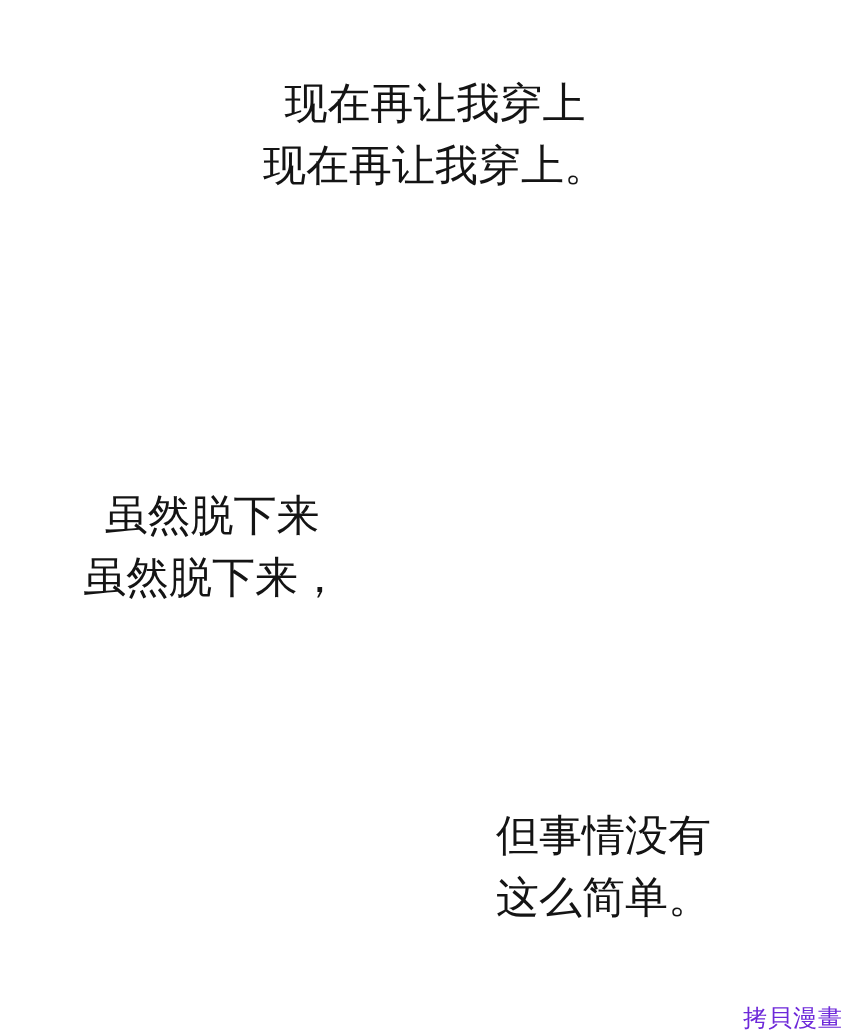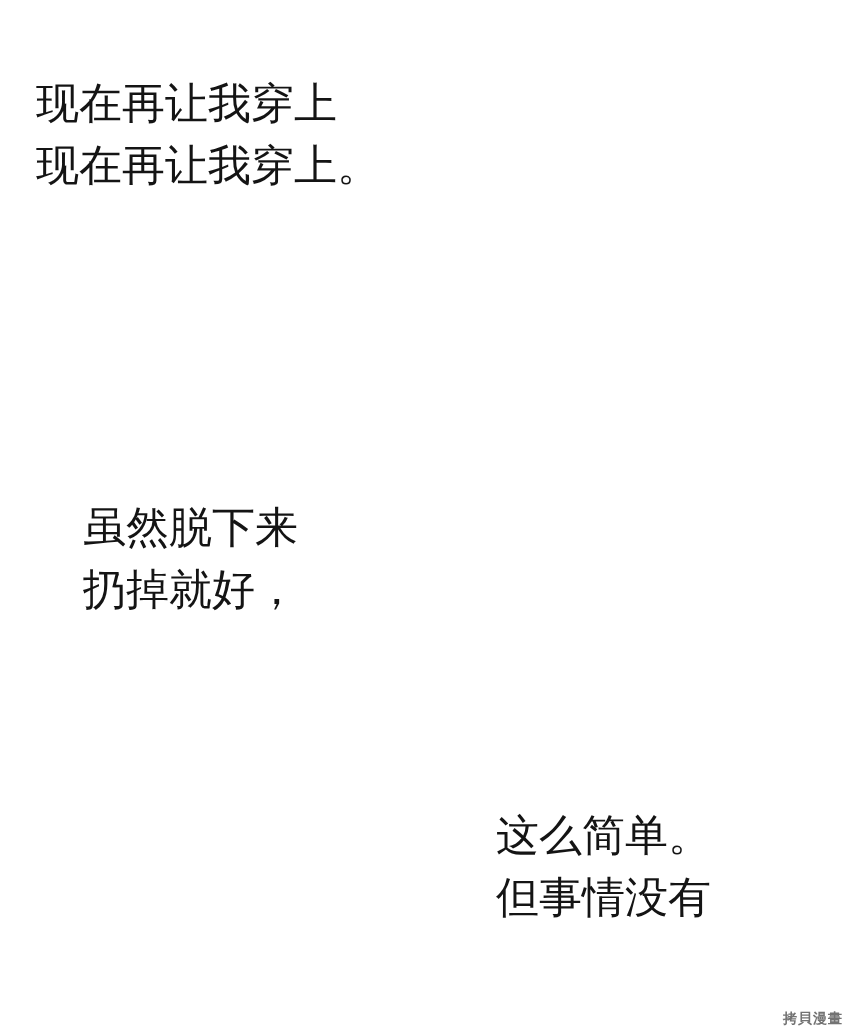--- a/index.html
+++ b/index.html
@@ -26,59 +26,59 @@
     line-height: 62px;
     font-weight: 500;
     letter-spacing: 0px;
     white-space: nowrap;
     color: #141414;
   }
   .dialogue-top-center {
     left: 0;
     right: 0;
     top: 72px;
-    padding-left: 36px; 
-    text-align: left;
+    padding-left: 20px; 
+    text-align: center;
   }
   .dialogue-middle-left {
     left: 83px;
-    top: 496px;
+    top: 484px;
     text-align: center;
   }
   .dialogue-bottom-right {
     left: 496px;
     top: 804px;
     text-align: left;
   }
   .watermark {
     position: absolute;
     right: 7px;
     bottom: 8px;
-    font-size: 14px;
+    font-size: 24px;
     line-height: 20px;
     letter-spacing: 1px;
-    color: #737373;
-    font-weight: 700;
+    color: #6d28d9;
+    font-weight: 400;
   }
 </style>
 </head>
 <body>
 
 <div class="page">
 
   <div class="dialogue dialogue-top-center">
     <div class="line">现在再让我穿上</div>
     <div class="line">现在再让我穿上。</div>
   </div>
 
   <div class="dialogue dialogue-middle-left">
     <div class="line">虽然脱下来</div>
-    <div class="line">扔掉就好，</div>
+    <div class="line">虽然脱下来，</div>
   </div>
 
   <div class="dialogue dialogue-bottom-right">
+    <div class="line">但事情没有</div>
     <div class="line">这么简单。</div>
-    <div class="line">但事情没有</div>
   </div>
 
   <div class="watermark">拷貝漫畫</div>
 
 </div>
 
 </body></html>

